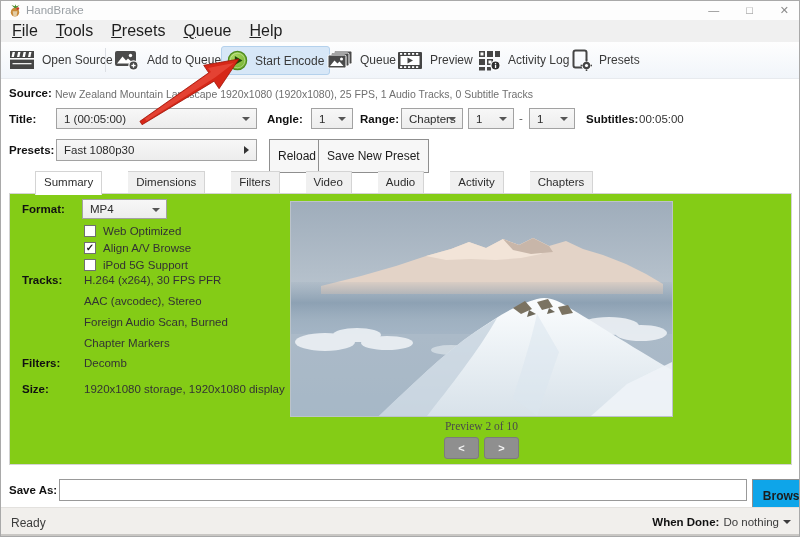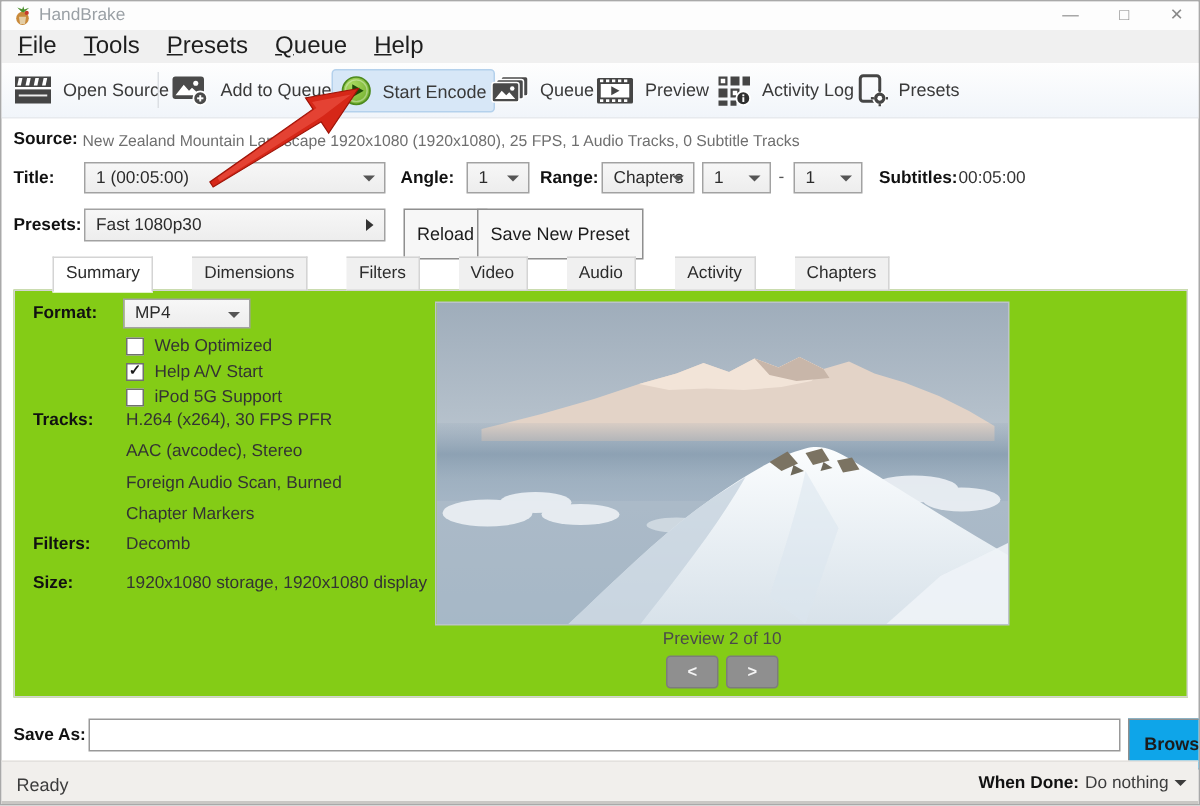--- a/index.html
+++ b/index.html
@@ -46,21 +46,21 @@
   .plbl{position:absolute;font-weight:700;font-size:11.5px;color:#111;}
   .pval{position:absolute;font-size:11.5px;color:#333;}
 
   .chk-row{position:absolute;left:74px;display:flex;align-items:center;gap:7px;height:14px;}
   .chk{width:12px;height:12px;background:#fff;border:1px solid #707070;box-sizing:border-box;display:inline-flex;align-items:center;justify-content:center;}
   .chk .tick{font-size:10px;font-weight:700;color:#1a1a1a;line-height:10px;}
   .chk-lbl{font-size:11.5px;color:#333;}
 
   #preview-frame{position:absolute;left:280px;top:7px;width:381px;height:214px;border:1px solid #bcc3ca;box-sizing:content-box;}
   #preview-frame svg{display:block;}
-  #preview-caption{position:absolute;left:280px;top:226px;width:383px;text-align:center;font-size:11.5px;color:#4a4a4a;}
+  #preview-caption{position:absolute;left:280px;top:226px;width:383px;text-align:center;font-size:11.5px;color:#4a4a4a;font-family:Liberation Serif, serif;}
   #preview-nav{position:absolute;left:280px;top:243px;width:383px;display:flex;justify-content:center;gap:5px;}
   .navbtn{width:33px;height:20px;background:#8f8f8f;border:1px solid #7c7c7c;border-radius:3px;color:#f4f4f4;font-size:11px;font-weight:700;display:flex;align-items:center;justify-content:center;line-height:1;}
 
   
   #saveas-input{position:absolute;left:58px;top:478px;width:688px;height:22px;box-sizing:border-box;border:1px solid #999;background:#fff;font-size:11.5px;padding:0 5px;font-family:"Liberation Sans",sans-serif;}
   #browse-btn{left:751px;top:478px;width:65px;height:22px;background:#0ea5e9;font-weight:700;}
 
   
   #statusbar{position:absolute;left:0;top:506px;width:100%;height:29px;background:#f1efec;border-top:1px solid #e3e1de;}
   #status-ready{position:absolute;left:10px;top:8px;font-size:12px;color:#3c3c3c;}
@@ -268,21 +268,21 @@
     </div>
 
     <div class="chk-row" style="top:30px">
       <span class="chk"></span>
       <span class="chk-lbl">Web Optimized</span>
     </div>
     <div class="chk-row" style="top:47px">
       <span class="chk">
           <span class="tick">✓</span>
         </span>
-      <span class="chk-lbl">Help A/V Start</span>
+      <span class="chk-lbl">Align A/V Browse</span>
     </div>
     <div class="chk-row" style="top:64px">
       <span class="chk"></span>
       <span class="chk-lbl">iPod 5G Support</span>
     </div>
 
     <span class="plbl" style="left:12px;top:80px">Tracks:</span>
     <span class="pval" style="left:74px;top:80px">H.264 (x264), 30 FPS PFR</span>
     <span class="pval" style="left:74px;top:101px">AAC (avcodec), Stereo</span>
     <span class="pval" style="left:74px;top:122px">Foreign Audio Scan, Burned</span>

